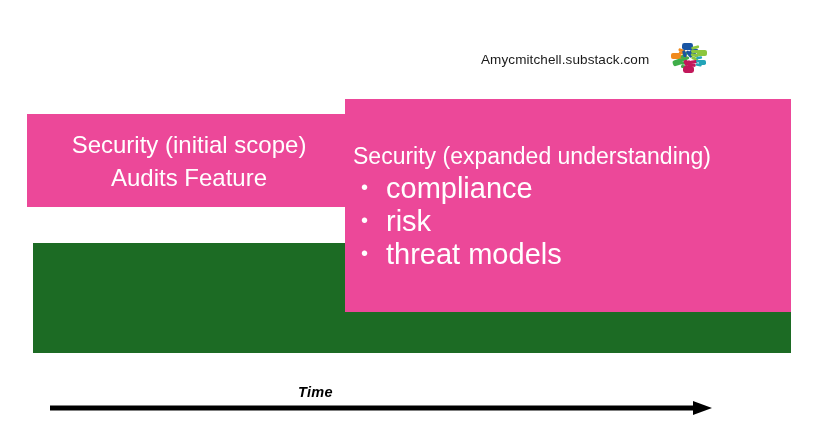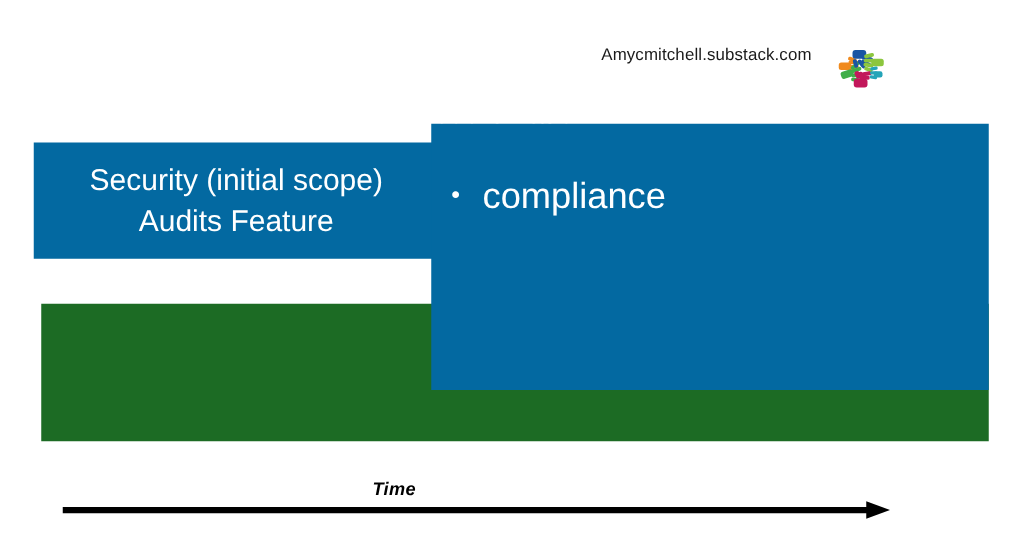--- a/index.html
+++ b/index.html
@@ -20,20 +20,21 @@
     background: #ffffff;
   }
 
   
   .credit-row {
     position: absolute;
     left: 481px;
     top: 36px;
     height: 46px;
     display: flex;
+    align-items: center;
     gap: 20px;
   }
   .credit-text {
     font-size: 13.5px;
     color: #1a1a1a;
     white-space: nowrap;
     letter-spacing: 0.1px;
   }
   .brand-logo {
     width: 40px;
@@ -41,21 +42,21 @@
     background: #ffffff;
     display: block;
   }
 
   
   .block {
     position: absolute;
     box-sizing: border-box;
     color: #ffffff;
   }
-  .block-blue  { background: #0369a1; }
+  .block-blue  { background: #ec4899; }
   .block-green { background: #1c6b24; }
 
   
   #blue-initial {
     left: 27px;
     top: 114px;
     width: 324px;
     height: 93px;
     z-index: 2;
     display: flex;
@@ -217,22 +218,25 @@
   <span class="green-label" id="lbl-gtm-lead">GTM Lead</span>
   <span class="green-label" id="lbl-content">content</span>
   <span class="green-label" id="lbl-positioning">positioning</span>
 
   <div class="block block-blue" id="blue-initial">
     <span class="line">Security (initial scope)</span>
     <span class="line">Audits Feature</span>
   </div>
 
   <div class="block block-blue" id="blue-expanded">
+    <div class="heading">Security (expanded understanding)</div>
     <ul>
       <li>compliance</li>
+      <li>risk</li>
+      <li>threat models</li>
     </ul>
   </div>
 
   <span class="green-label" id="lbl-coordination">coordination</span>
 
   <div class="time-axis">
     <span class="time-label">Time</span>
     <svg class="time-arrow" viewBox="0 0 662 20" xmlns="http://www.w3.org/2000/svg">
       <line x1="0" y1="10" x2="648" y2="10" stroke="#000000" stroke-width="5"></line>
       <polygon points="643,3 662,10 643,17" fill="#000000"></polygon>

